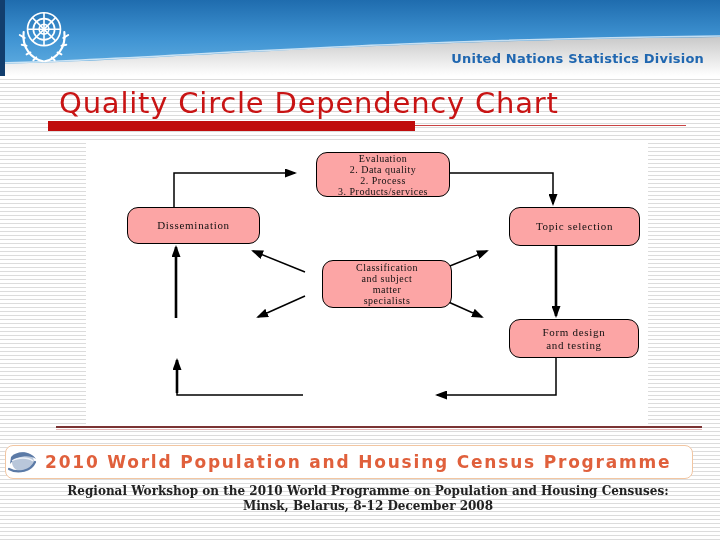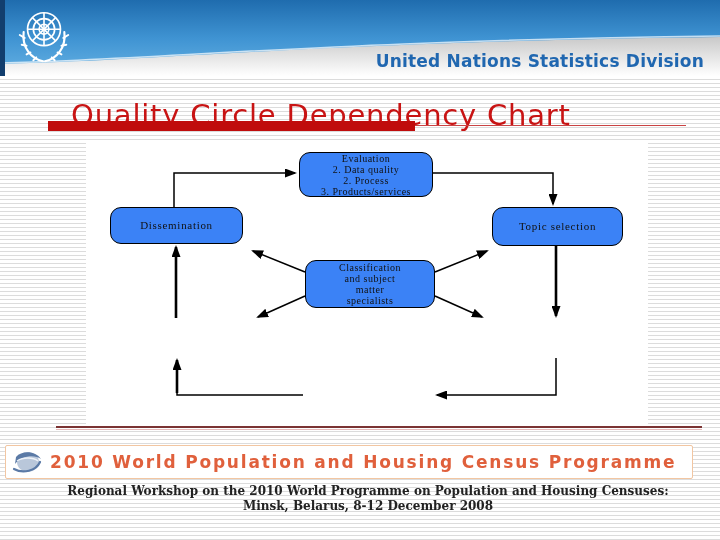--- a/index.html
+++ b/index.html
@@ -8,56 +8,56 @@
     background:
       repeating-linear-gradient(to bottom,#ffffff 0px,#ffffff 3px,#dcdcdc 3px,#dcdcdc 4px);
     font-family:"DejaVu Sans",sans-serif;
   }
   
   .banner{position:absolute;left:0;top:0;width:720px;height:76px;}
   .banner svg.bg{position:absolute;left:0;top:0;}
   .emblem{position:absolute;left:13px;top:3px;}
   .division{
     position:absolute;right:16px;top:51px;
-    font-size:17px;font-weight:bold;color:#2067b0;
+    font-size:13px;font-weight:bold;color:#2067b0;
     font-family:"DejaVu Sans",sans-serif;letter-spacing:.2px;
   }
   
   .title{
-    position:absolute;left:55px;top:82px;margin:16px;
+    position:absolute;left:55px;top:82px;margin:4px;
     font-size:29px;font-weight:normal;letter-spacing:.8px;
     color:#c81414;font-family:"DejaVu Sans",sans-serif;
   }
   .title-bar{position:absolute;left:48px;top:121px;width:367px;height:10px;background:#c00c0c;}
   .title-line{position:absolute;left:415px;top:125px;width:271px;height:1px;background:#c94444;}
   
   .diagram{position:absolute;left:86px;top:143px;width:562px;height:282px;background:#ffffff;}
   .edges{position:absolute;left:0;top:0;}
   .node{
-    position:absolute;box-sizing:border-box;background:#3b82f6;
+    position:absolute;box-sizing:border-box;background:#fca5a5;
     border:1.5px solid #000;border-radius:11px;
     display:flex;flex-direction:column;justify-content:center;align-items:center;
     font-family:"Liberation Serif","DejaVu Serif",serif;
-    font-size:11px;letter-spacing:.7px;color:#111;text-align:center;line-height:13px;
+    font-size:11px;letter-spacing:.7px;color:#111;text-align:center;line-height:13px;margin-left:17px;
   }
   .node.small{font-size:10px;line-height:11px;letter-spacing:.5px;}
   .n-evaluation{left:213px;top:9px;width:134px;height:45px;}
   .n-dissemination{left:24px;top:64px;width:133px;height:37px;}
   .n-topic{left:406px;top:64px;width:131px;height:39px;}
   .n-classification{left:219px;top:117px;width:130px;height:48px;}
   .n-dataproc{left:31px;top:175px;width:133px;height:38px;}
   .n-formdesign{left:406px;top:176px;width:130px;height:39px;}
   .n-fieldops{left:217px;top:232px;width:130px;height:37px;}
   
   .sep{position:absolute;left:56px;top:426px;width:646px;height:2px;background:#7b3333;}
   .sep2{position:absolute;left:56px;top:429px;width:646px;height:1px;background:#e6baba;}
   .program{
     position:absolute;left:5px;top:445px;width:688px;height:34px;box-sizing:border-box;
-    background:#fff;border:1px solid #f2c6a2;border-radius:2px;
-    display:flex;align-items:center;padding-left:5px;
+    background:#fff;border:1px solid #f2c6a2;border-radius:8px;
+    display:flex;align-items:center;
   }
   .program .label{
     font-size:17px;font-weight:bold;letter-spacing:1.8px;color:#e0603c;
     font-family:"DejaVu Sans",sans-serif;white-space:nowrap;margin-left:7px;
   }
   
   .footer{
     position:absolute;left:0;top:484px;width:720px;text-align:center;
     font-family:"DejaVu Serif","Liberation Serif",serif;
     font-size:12px;font-weight:bold;color:#222;line-height:14.5px;margin-left:8px;
@@ -156,20 +156,24 @@
       <div>and subject</div>
       <div>matter</div>
       <div>specialists</div>
     </div>
 
     <div class="node n-topic">
       <div>Topic selection</div>
     </div>
 
 
+    <div class="node n-formdesign">
+      <div>Form design</div>
+      <div>and testing</div>
+    </div>
 
   </section>
 
   <div class="sep"></div>
   <div class="sep2"></div>
 
   <div class="program">
     <svg width="32" height="26" viewBox="0 0 32 26">
       <ellipse cx="17" cy="13" rx="11" ry="10" fill="#b9c7da"></ellipse>
       <path d="M4,15 C10,7 23,5 30,10 C25,2 11,1 5,8 Z" fill="#5b7aa6"></path>

